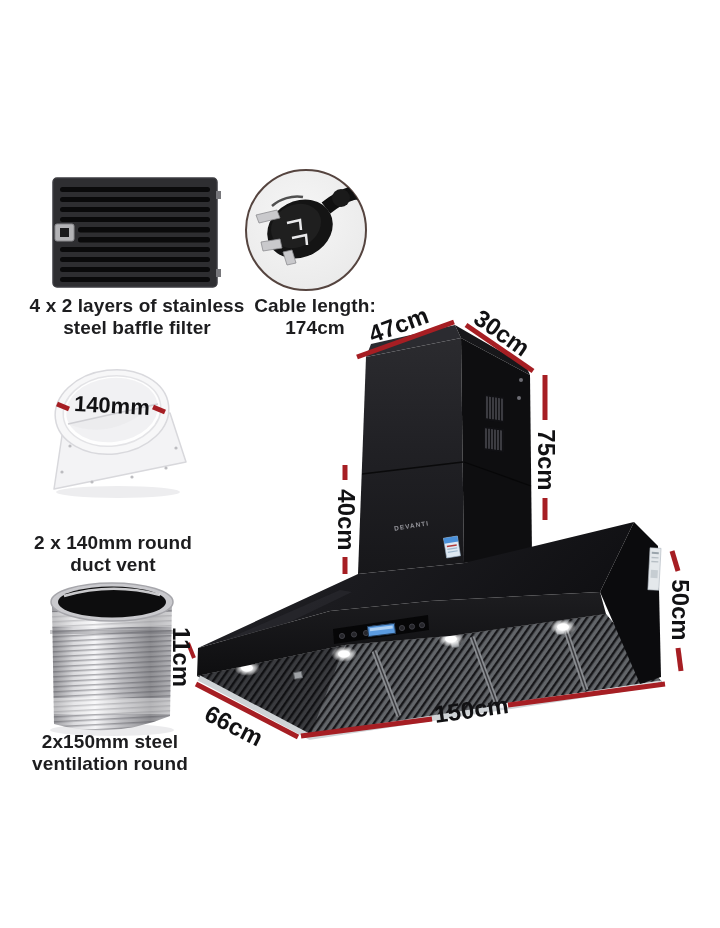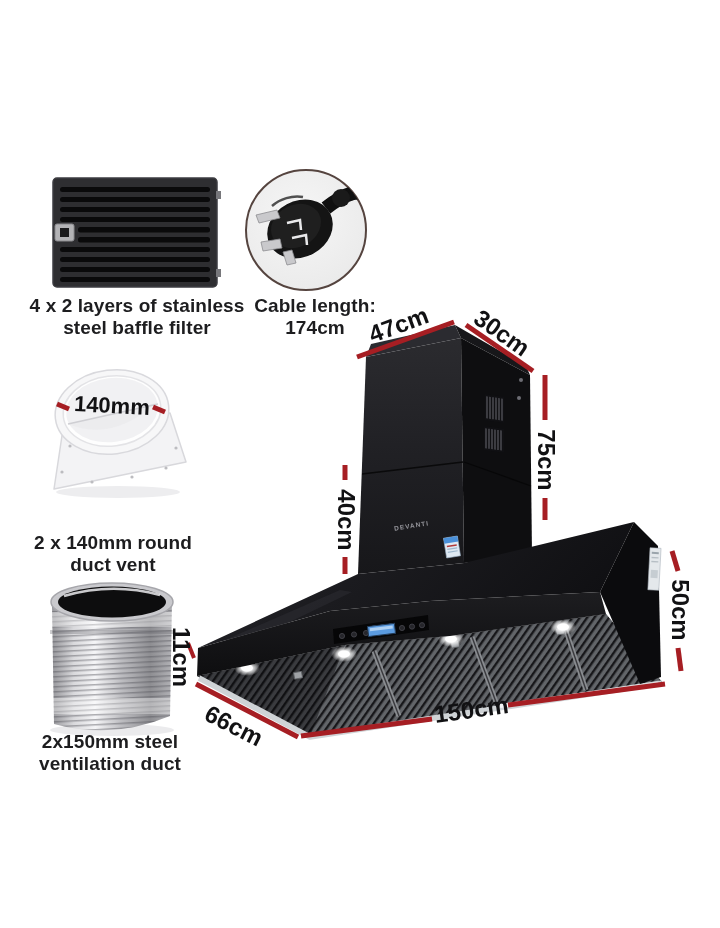--- a/index.html
+++ b/index.html
@@ -278,21 +278,21 @@
   <div class="cap" style="left:250px;top:295px;width:130px;">
     <span>Cable length:</span><br>
     <span>174cm</span>
   </div>
   <div class="cap" style="left:23px;top:512px;width:180px;margin-top:20px;">
     <span>2 x 140mm round</span><br>
     <span>duct vent</span>
   </div>
   <div class="cap" style="left:20px;top:731px;width:180px;">
     <span>2x150mm steel</span><br>
-    <span>ventilation duct</span>
+    <span>ventilation round</span>
   </div>
 
   <div class="dim dim-140" style="left:74px;top:393px;transform:rotate(3deg);">140mm</div>
   <div class="dim" style="left:368px;top:311px;transform:rotate(-20deg);">47cm</div>
   <div class="dim" style="left:471px;top:319px;transform:rotate(35deg);">30cm</div>
   <div class="dim" style="left:515px;top:446px;transform:rotate(90deg);">75cm</div>
   <div class="dim" style="left:315px;top:506px;transform:rotate(90deg);">40cm</div>
   <div class="dim" style="left:649px;top:596px;transform:rotate(90deg);">50cm</div>
   <div class="dim" style="left:151px;top:643px;transform:rotate(90deg);">11cm</div>
   <div class="dim" style="left:203px;top:712px;transform:rotate(27deg);">66cm</div>

